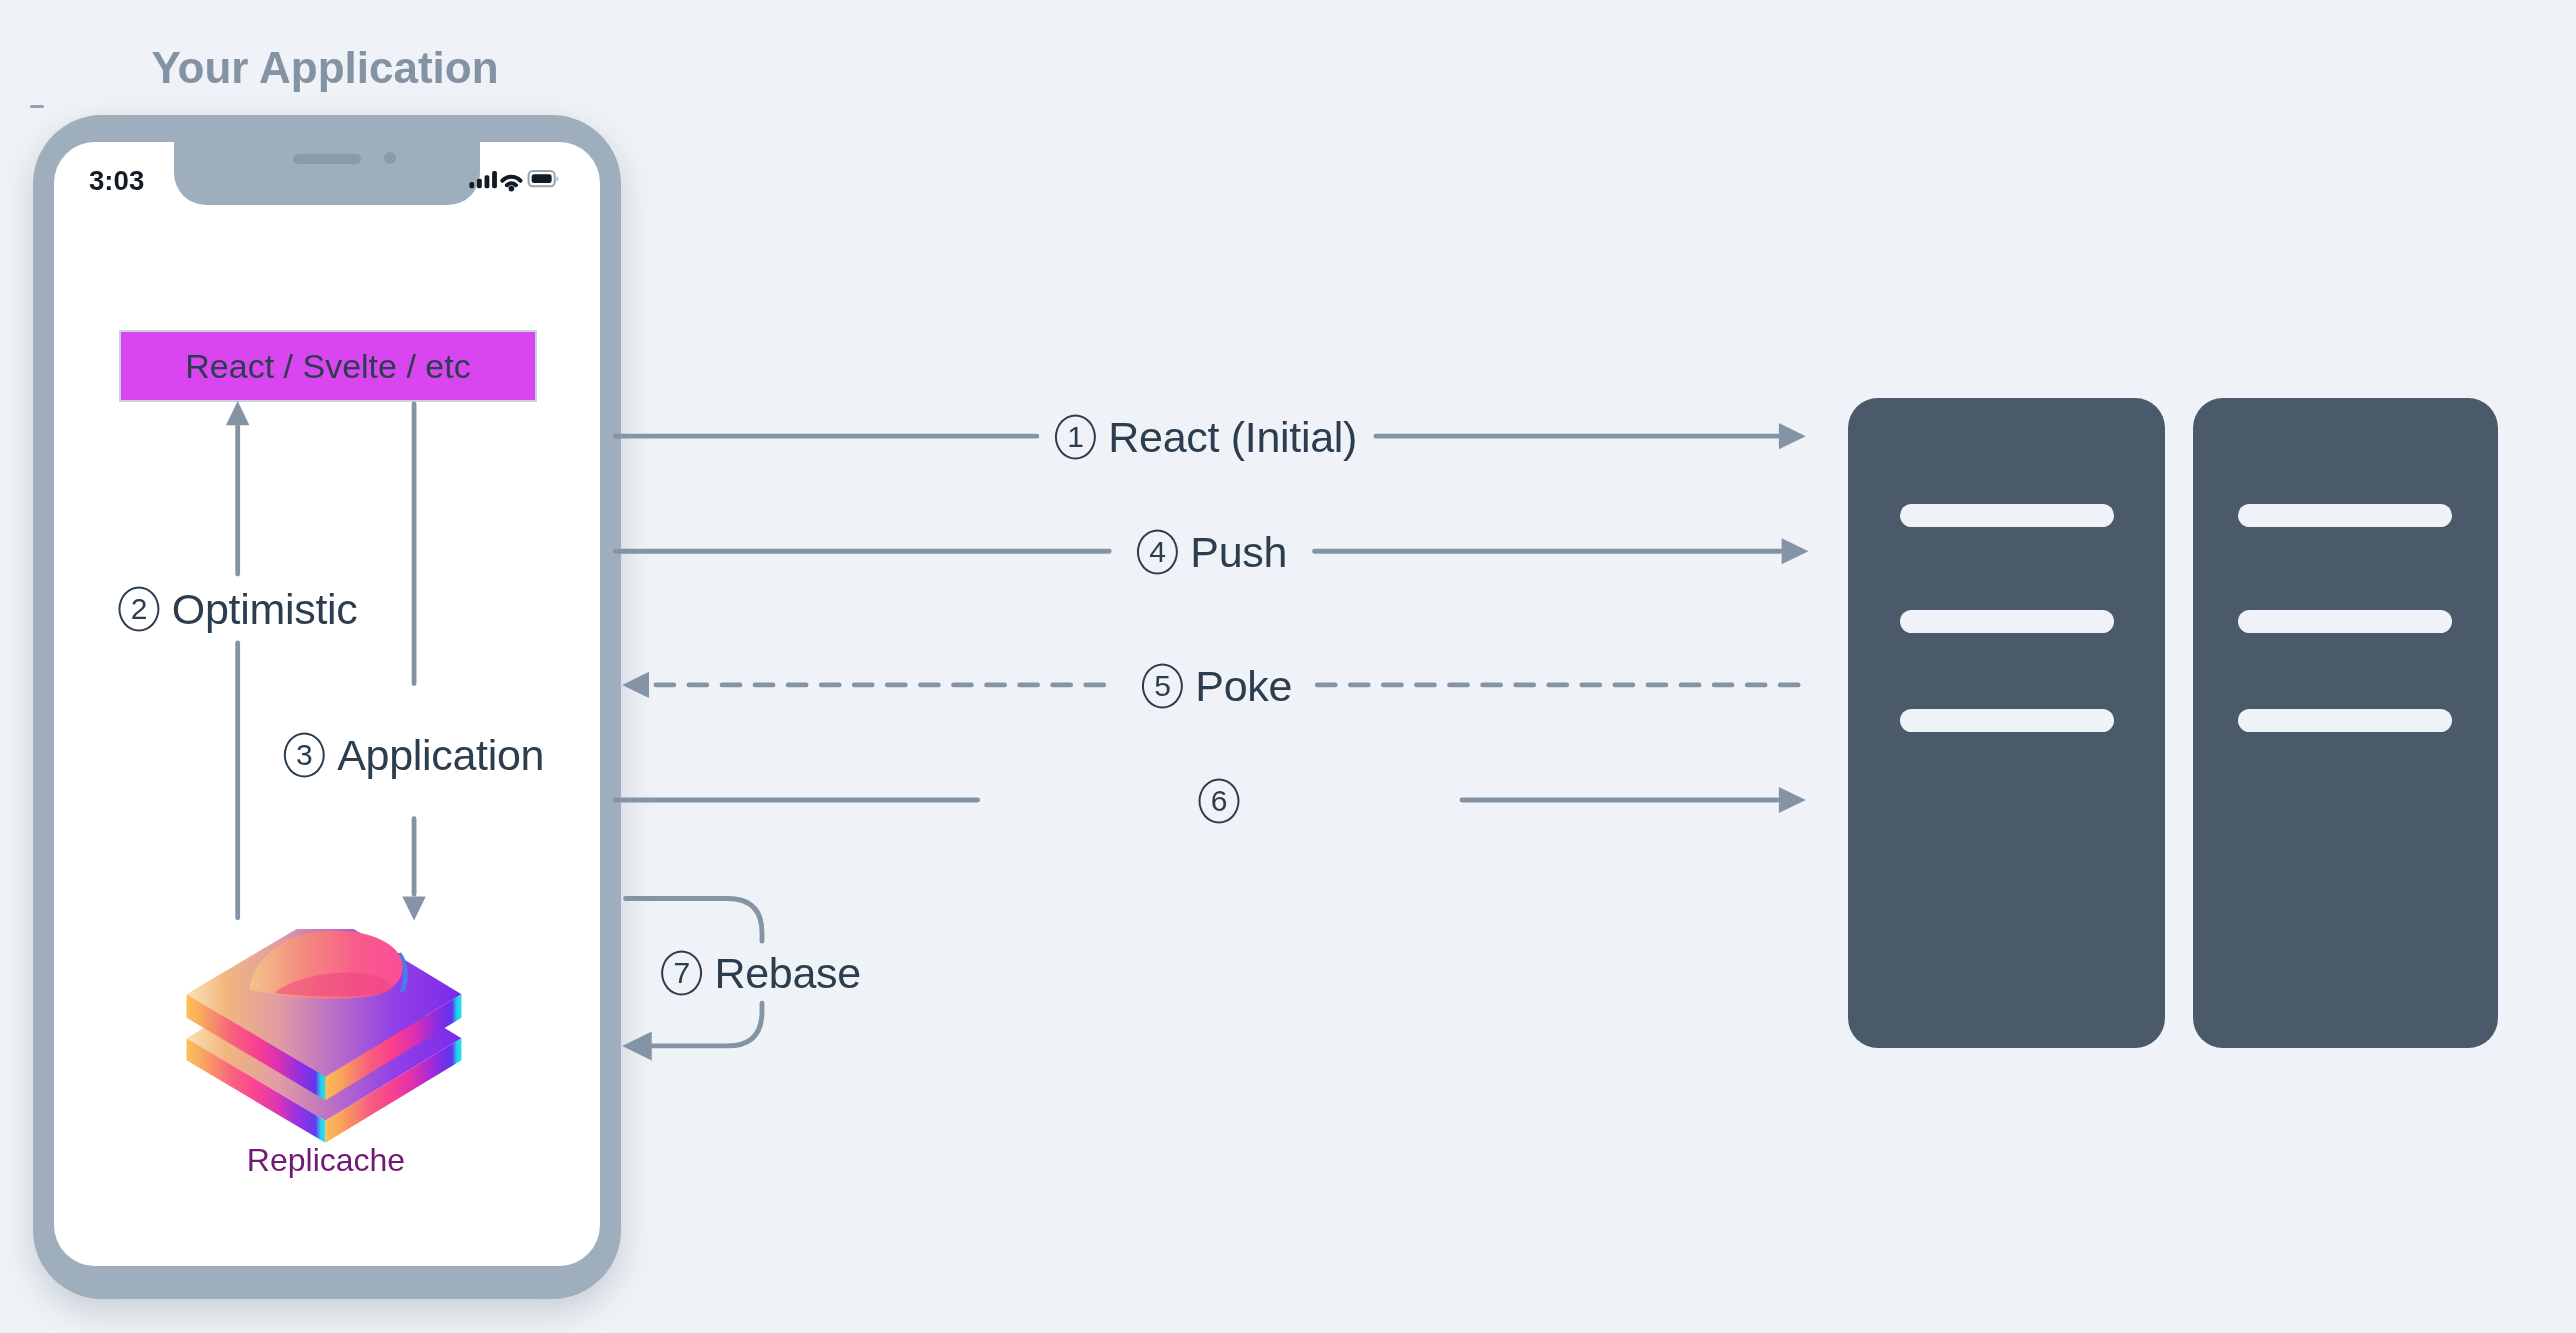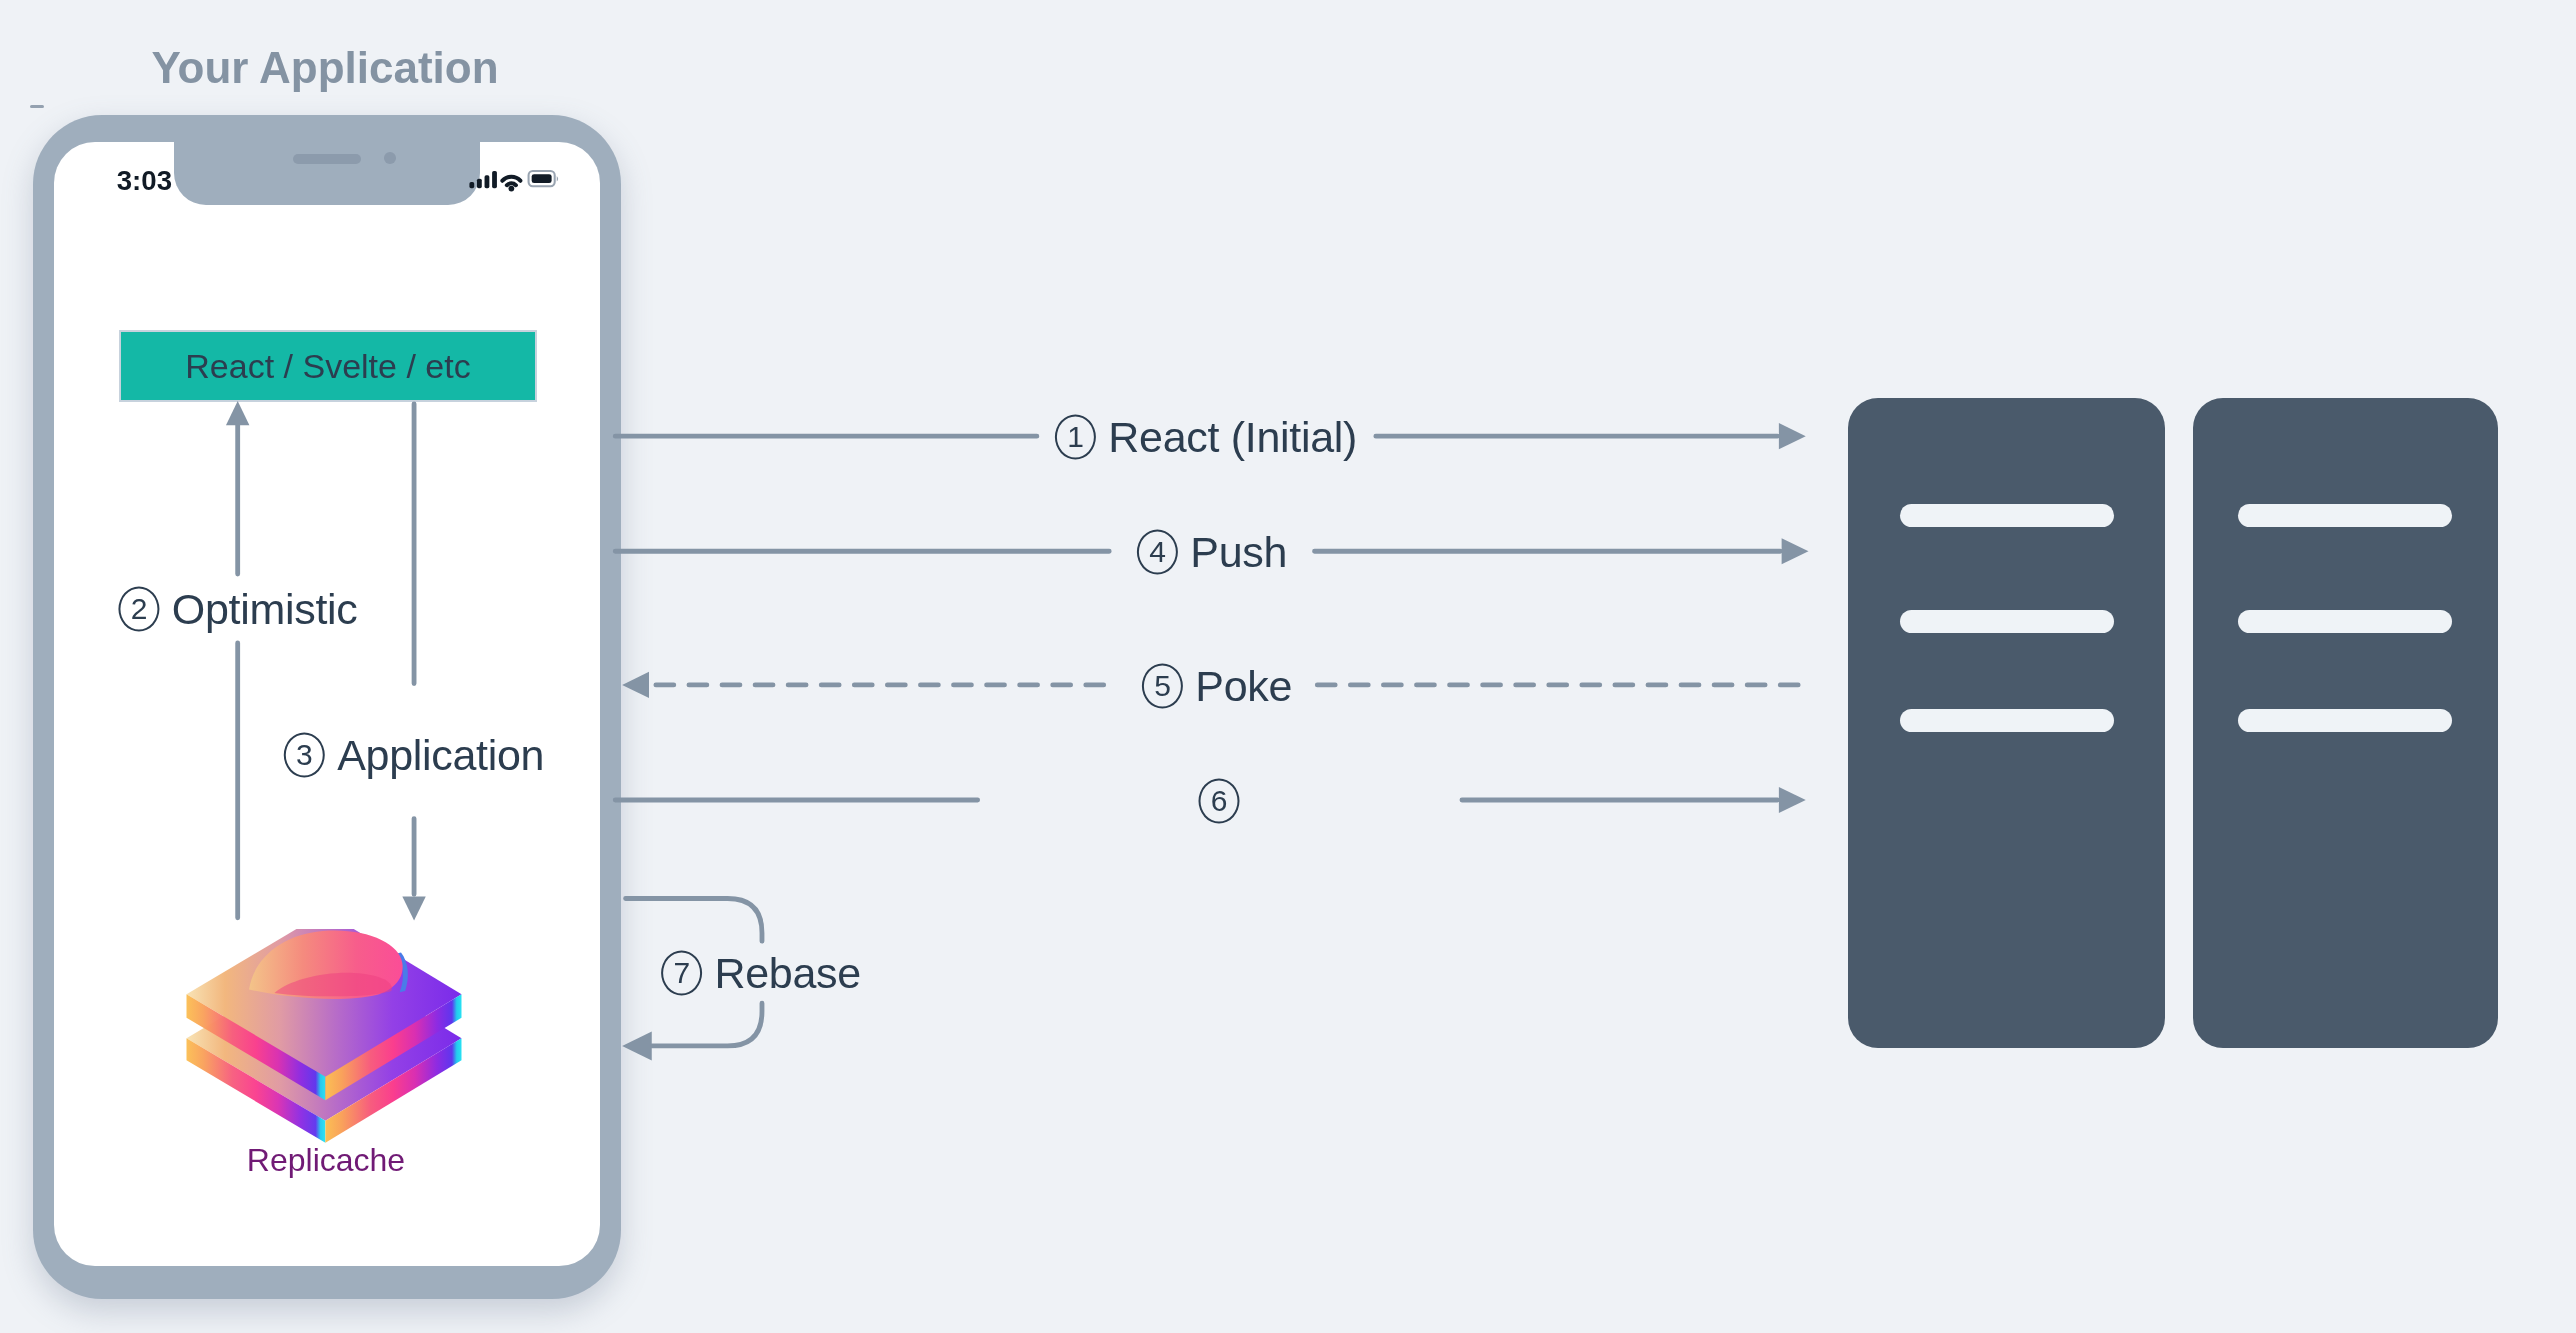--- a/index.html
+++ b/index.html
@@ -31,27 +31,27 @@
   .speaker{
     position:absolute;left:260px;top:39px;width:68px;height:9.6px;
     background:#8C9BAC;border-radius:5.5px;
   }
   .camera{
     position:absolute;left:351px;top:37px;width:11.7px;height:11.7px;
     background:#8C9BAC;border-radius:50%;
   }
   .status-time{
     position:absolute;left:56px;top:51px;width:83px;height:30px;
-    line-height:30px;text-align:right;
+    line-height:30px;text-align:left;
     font-size:27.6px;font-weight:700;color:#111B26;letter-spacing:0;
   }
   .status-icons{position:absolute;left:435px;top:54px;width:95px;height:23.4px;}
   .react-box{
     position:absolute;left:86px;top:215px;width:418px;height:72px;
-    background:#14b8a6;border:2.8px solid #C7D2DD;box-sizing:border-box;
+    background:#d946ef;border:2.8px solid #C7D2DD;box-sizing:border-box;
     display:flex;align-items:center;justify-content:center;
     font-size:34px;font-weight:400;color:#2C3D4F;white-space:nowrap;
   }
   .logo{position:absolute;left:152px;top:814px;width:278px;height:220px;}
   .logo-caption{
     position:absolute;left:293px;top:1027px;transform:translateX(-50%);
     font-size:32px;color:#701a75;font-weight:400;white-space:nowrap;
   }
   
   .flow-label{

